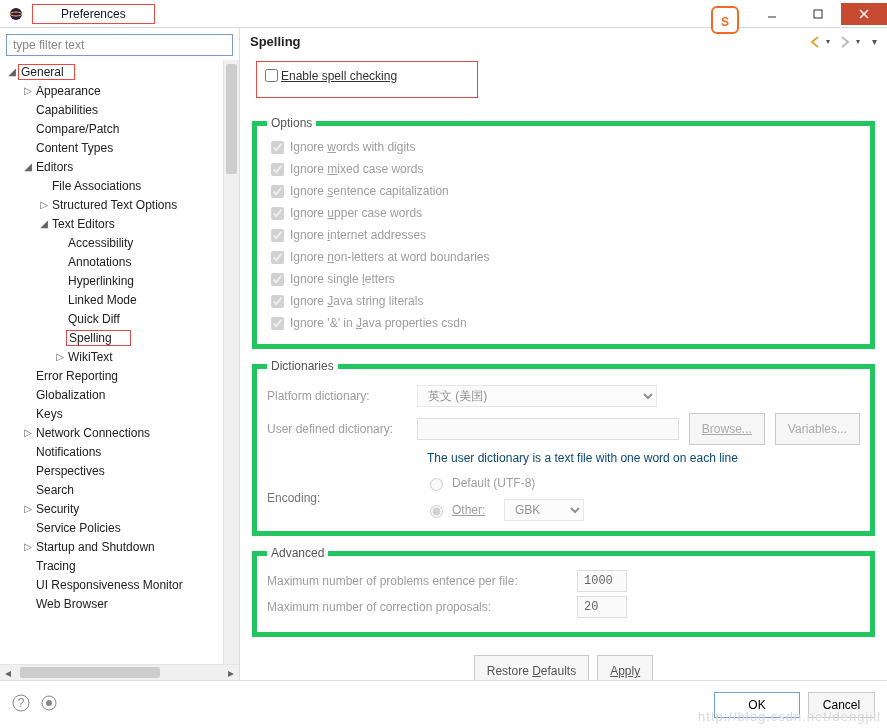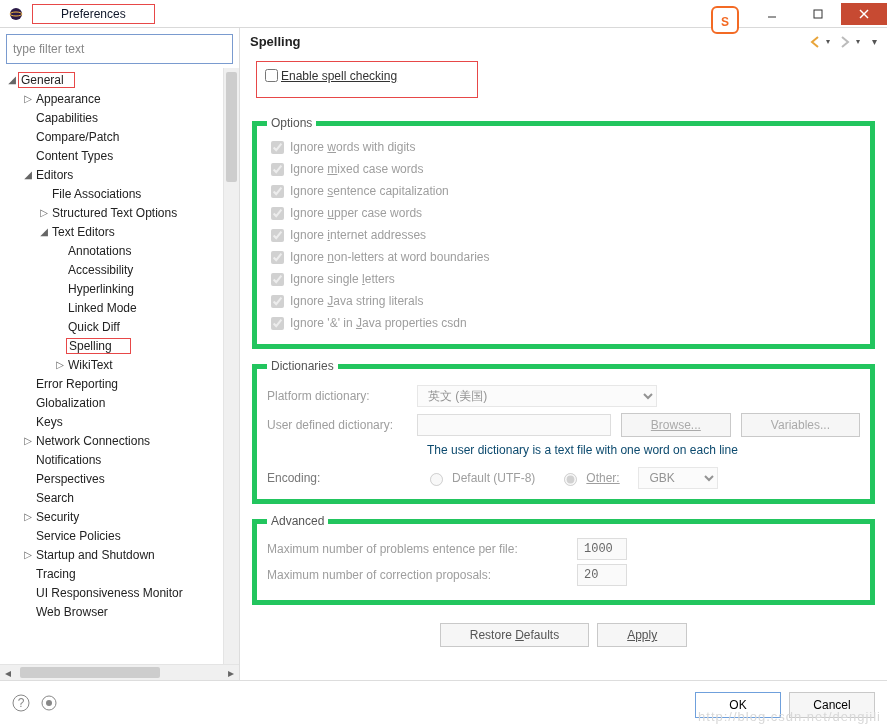--- a/index.html
+++ b/index.html
@@ -12,21 +12,21 @@
   .titlebar .title { flex:1; text-align:left; font-size:12px; color:#0f172a; position:relative; }
   .titlebar .title-box { border:1px solid #e74848; padding:2px 28px; display:inline-block; }
   .titlebar .winctrl { display:flex; }
   .titlebar .winbtn { width:46px; height:22px; display:flex; align-items:center; justify-content:center; color:#333; }
   .titlebar .close-btn { background:#c74a32; color:#fff; }
   .sogou { position:absolute; right:148px; top:6px; width:28px; height:28px; }
 
   
   .content { display:flex; height:calc(100% - 28px - 48px); }
   .sidebar { width:240px; border-right:1px solid #ddd; display:flex; flex-direction:column; }
-  .filter-input { margin:6px 6px 4px 6px; height:30px; border:1px solid #7a9bcf; padding:0 6px; color:#888; }
+  .filter-input { margin:6px 6px 4px 6px; height:22px; border:1px solid #7a9bcf; padding:0 6px; color:#888; }
   .tree-wrap { flex:1; overflow:hidden; position:relative; padding:2px 0; }
   .tree { font-size:12px; color:#222; }
   .tree div.row { display:flex; align-items:center; height:19px; padding-right:4px; white-space:nowrap; }
   .tree .tw { width:12px; text-align:center; color:#666; font-size:10px; }
   .tree .lbl { padding-left:2px; }
   .tree .sel { background:transparent; }
   .red-box { border:1px solid #e74848; }
   .vscroll { position:absolute; right:0; top:0; bottom:0; width:16px; background:#f0f0f0; border-left:1px solid #e4e4e4; }
   .vscroll .thumb { position:absolute; left:2px; right:2px; top:4px; height:110px; background:#cdcdcd; border-radius:2px; }
   .hscroll { height:16px; background:#f0f0f0; border-top:1px solid #e4e4e4; display:flex; align-items:center; }
@@ -50,40 +50,40 @@
   fieldset { border:5px solid #22c55e; border-radius:0; margin:6px 0 10px 0; padding:6px 10px 10px 10px; }
   fieldset legend { color:#555; padding:0 4px; }
   .opt-row { display:flex; align-items:center; height:22px; color:#999; }
   .opt-row input[type=checkbox] { margin-right:6px; accent-color:#9a9a9a; }
   .opt-row label { color:#9e9e9e; }
   .u { text-decoration:underline; }
 
   .dict-row { display:flex; align-items:center; margin:6px 0; gap:10px; }
   .dict-row .lbl2 { width:140px; color:#9e9e9e; }
   select.fake, input[type=text].fake { border:1px solid #ddd; height:22px; background:#fafafa; color:#666; padding:0 6px; }
-  .btn { border:1px solid #c9c9c9; background:#f6f6f6; height:24px; padding:0 29px; color:#555; }
+  .btn { border:1px solid #c9c9c9; background:#f6f6f6; height:32px; padding:0 12px; color:#555; }
   .btn:disabled { color:#aaa; }
   .hint { color:#0c4a6e; margin:4px 0 10px 160px; }
 
   .enc-row { display:flex; align-items:center; gap:18px; margin-top:4px; }
-  .enc-col { display:flex; gap:24px; }
+  .enc-col { display:flex; flex-direction:column; gap:8px; }
   .radio-row { display:flex; align-items:center; gap:6px; color:#9e9e9e; }
 
   .adv-row { display:flex; align-items:center; margin:4px 0; gap:10px; }
   .adv-row .lbl2 { width:300px; color:#9e9e9e; }
   input.num { width:50px; text-align:left;font-family:Liberation Mono, monospace; }
 
   .pane-foot { display:flex; justify-content:center; gap:8px; padding:8px 12px 0 12px; }
 
   
   .bottombar { height:48px; border-top:1px solid #ddd; display:flex; align-items:center; padding:0 12px; }
   .bottombar .left-icons { display:flex; gap:10px; align-items:center; }
   .bottombar .spacer { flex:1; }
   .bottombar .btn-main { border:1px solid #6fa0dc; background:#fff; width:86px; height:26px; }
-  .bottombar .btn-plain { border:1px solid #c9c9c9; background:#f6f6f6; width:86px; height:26px; }
+  .bottombar .btn-plain { border:1px solid #c9c9c9; background:#f6f6f6; width:67px; height:26px; }
 
   .watermark { position:absolute; right:6px; bottom:4px; color:#d8d8d8; font-size:13px; letter-spacing:1px; pointer-events:none; }
 
   
   .i0{padding-left:6px}.i1{padding-left:22px}.i2{padding-left:38px}.i3{padding-left:54px}
 </style>
 </head>
 <body>
 
 <div class="titlebar">
@@ -159,25 +159,25 @@
         <div class="row i2">
             <span class="tw">▷</span>
             <span class="lbl">Structured Text Options</span>
           </div>
         <div class="row i2">
             <span class="tw">◢</span>
             <span class="lbl">Text Editors</span>
           </div>
         <div class="row i3">
             <span class="tw"></span>
+            <span class="lbl">Accessibility</span>
+          </div>
+        <div class="row i3">
+            <span class="tw"></span>
             <span class="lbl">Annotations</span>
-          </div>
-        <div class="row i3">
-            <span class="tw"></span>
-            <span class="lbl">Accessibility</span>
           </div>
         <div class="row i3">
             <span class="tw"></span>
             <span class="lbl">Hyperlinking</span>
           </div>
         <div class="row i3">
             <span class="tw"></span>
             <span class="lbl">Linked Mode</span>
           </div>
         <div class="row i3">

